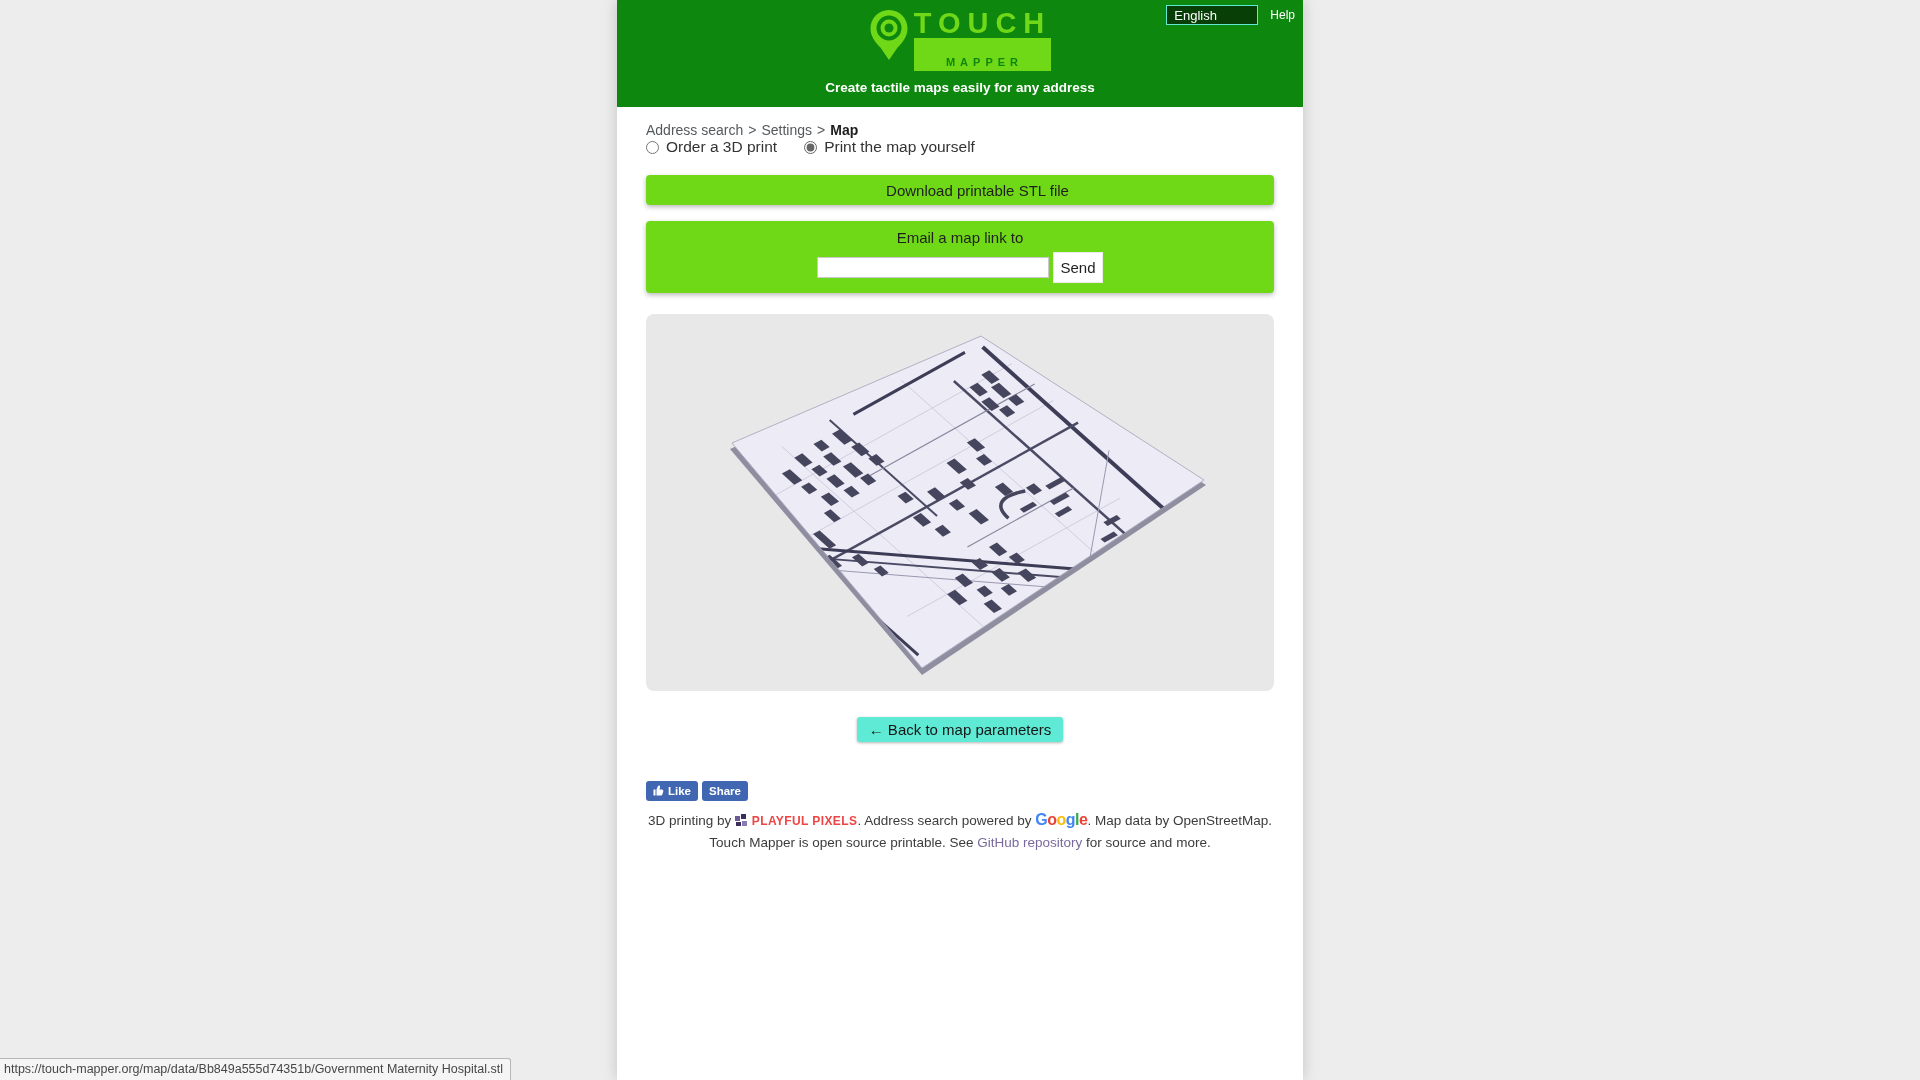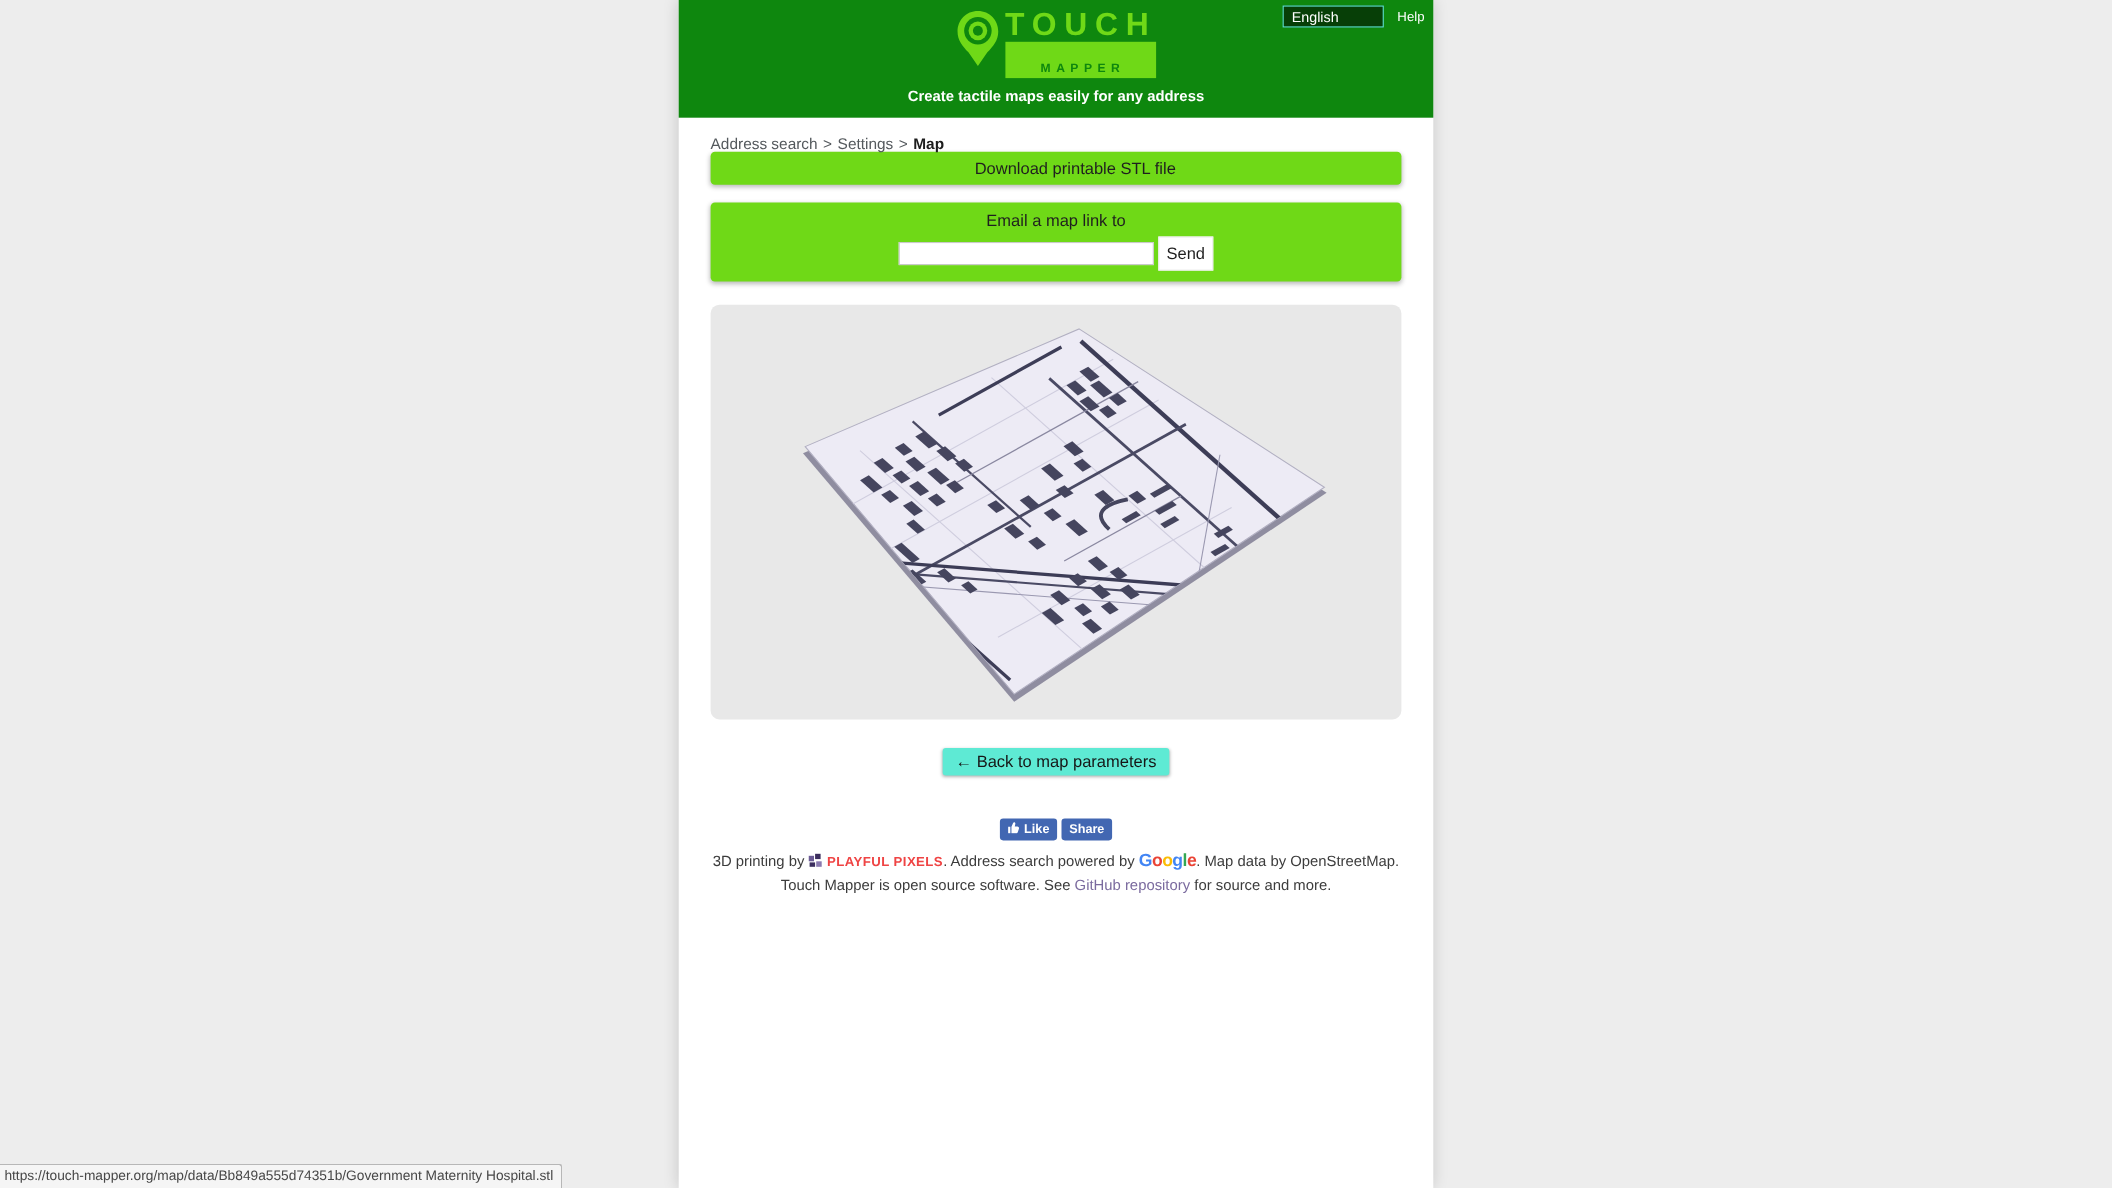--- a/index.html
+++ b/index.html
@@ -62,21 +62,21 @@
     margin-left:4px; font-size:15px; color:#1f1f1f; cursor:pointer;
     font-family:"Liberation Sans", sans-serif;
   }
   .map-preview { width:628px; height:377px; background:#e8e8e8; border-radius:8px; margin-bottom:26px; overflow:hidden; }
   .back-row { text-align:center; margin-bottom:39px; }
   .btn-back {
     background:#5eead4; border:none; border-radius:3px; font-size:15px; color:#161616;
     padding:4px 12px; cursor:pointer; box-shadow:0 1px 3px rgba(0,0,0,0.3);
     font-family:"Liberation Sans", sans-serif;
   }
-  .fb-row { display:flex; justify-content:center; gap:4px; margin-bottom:9px; }
+  .fb-row { display:flex; gap:4px; margin-bottom:9px; }
   .fb-btn {
     background:#4267B2; color:#ffffff; font-size:11.5px; font-weight:700;
     border:none; border-radius:3px; padding:0 7px; height:20px;
     display:flex; align-items:center; gap:4px; cursor:pointer;
     font-family:"Liberation Sans", sans-serif;
   }
   .footer { text-align:center; font-size:13.5px; color:#3c3c3c; line-height:20px; padding-bottom:24px; }
   .footer .pp-text { font-weight:700; color:#ef4444; font-size:12px; letter-spacing:0.4px; }
   .footer .google-word { font-size:16px; font-weight:600; letter-spacing:-0.5px; }
   .footer a { text-decoration:none; }
@@ -120,20 +120,30 @@
     <div class="tagline">Create tactile maps easily for any address</div>
   </div>
 
   <div class="content">
 
     <div class="breadcrumb">
       <a href="#">Address search</a><span class="sep">&gt;</span><a href="#">Settings</a><span class="sep">&gt;</span><span class="current">Map</span>
     </div>
 
 
+    <div class="radio-row">
+      <label class="radio-opt">
+        <input type="radio" name="printmode" style="">
+        <span>Order a 3D print</span>
+      </label>
+      <label class="radio-opt">
+        <input type="radio" name="printmode" checked="" style="">
+        <span>Print the map yourself</span>
+      </label>
+    </div>
 
     <button class="btn-wide">Download printable STL file</button>
 
     <div class="email-box">
       <div class="email-label">Email a map link to</div>
       <div class="email-row">
         <input class="email-input" type="text" value="" style="">
         <button class="send-btn">Send</button>
       </div>
     </div>
@@ -260,19 +270,19 @@
       </button>
     </div>
 
     <div class="footer">
       <div><span>3D printing by </span><span class="pp-icon"><svg width="13" height="13" viewBox="0 0 13 13">
               <rect x="0" y="2" width="5" height="5" fill="#6b5b95"></rect>
               <rect x="6" y="0" width="5" height="5" fill="#3b2d5e"></rect>
               <rect x="1" y="8" width="5" height="4" fill="#3b2d5e"></rect>
               <rect x="7" y="7" width="5" height="5" fill="#8a7ab0"></rect>
             </svg></span> <a href="#" class="pp-text">PLAYFUL PIXELS</a><span>. Address search powered by </span><span class="google-word"><span style="color:#4285F4">G</span><span style="color:#EA4335">o</span><span style="color:#FBBC05">o</span><span style="color:#4285F4">g</span><span style="color:#34A853">l</span><span style="color:#EA4335">e</span></span><span>. Map data by </span><a href="#" class="osm-link">OpenStreetMap</a><span>.</span></div>
-      <div><span>Touch Mapper is open source software. See </span><a href="#" class="github-link">GitHub repository</a><span> for source and more.</span></div>
+      <div><span>Touch Mapper is open source printable. See </span><a href="#" class="github-link">GitHub repository</a><span> for source and more.</span></div>
     </div>
 
   </div>
 </div>
 
 <div class="status-tooltip">https://touch-mapper.org/map/data/Bb849a555d74351b/Government Maternity Hospital.stl</div>
 
 </body></html>

